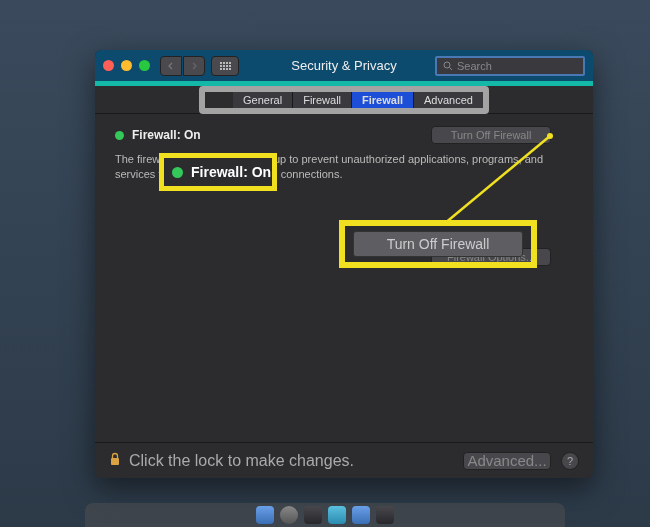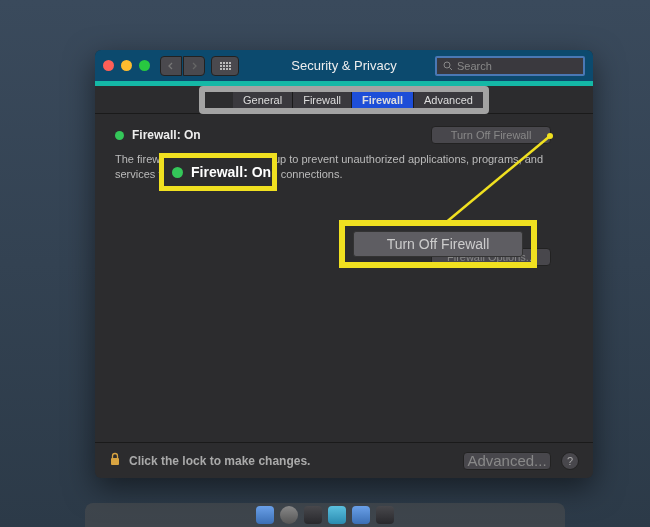--- a/index.html
+++ b/index.html
@@ -126,21 +126,21 @@
 
     .footer {
       position: absolute;
       bottom: 0; left: 0; right: 0;
       height: 36px;
       border-top: 1px solid #1a1a1a;
       display: flex; align-items: center;
       padding: 0 14px;
     }
     .lock-icon { color: #d9a441; font-size: 14px; margin-right: 8px; }
-    .footer-text { font-size: 12px; color: #aaa; flex: 1; font-weight: bold; }
+    .footer-text { font-size: 16px; color: #aaa; flex: 1; }
     .adv-btn {
       width: 88px; height: 18px;
       background: #48474c;
       border: 1px solid #222;
       border-radius: 4px;
       color: #888; font-size: 15px;
       display: flex; align-items: center; justify-content: center;
     }
     .help-circle {
       width: 18px; height: 18px;

